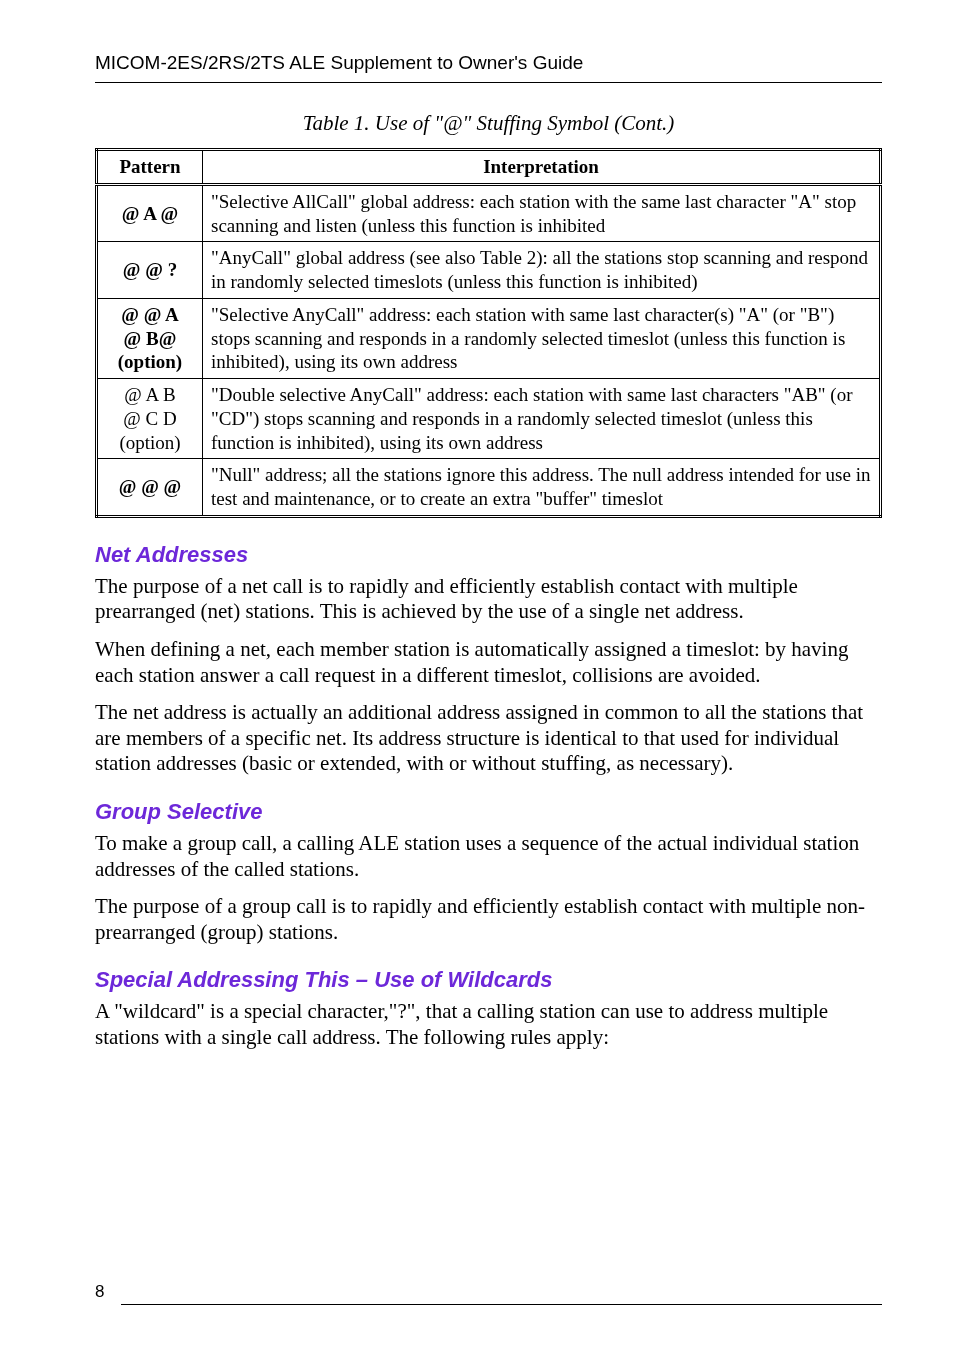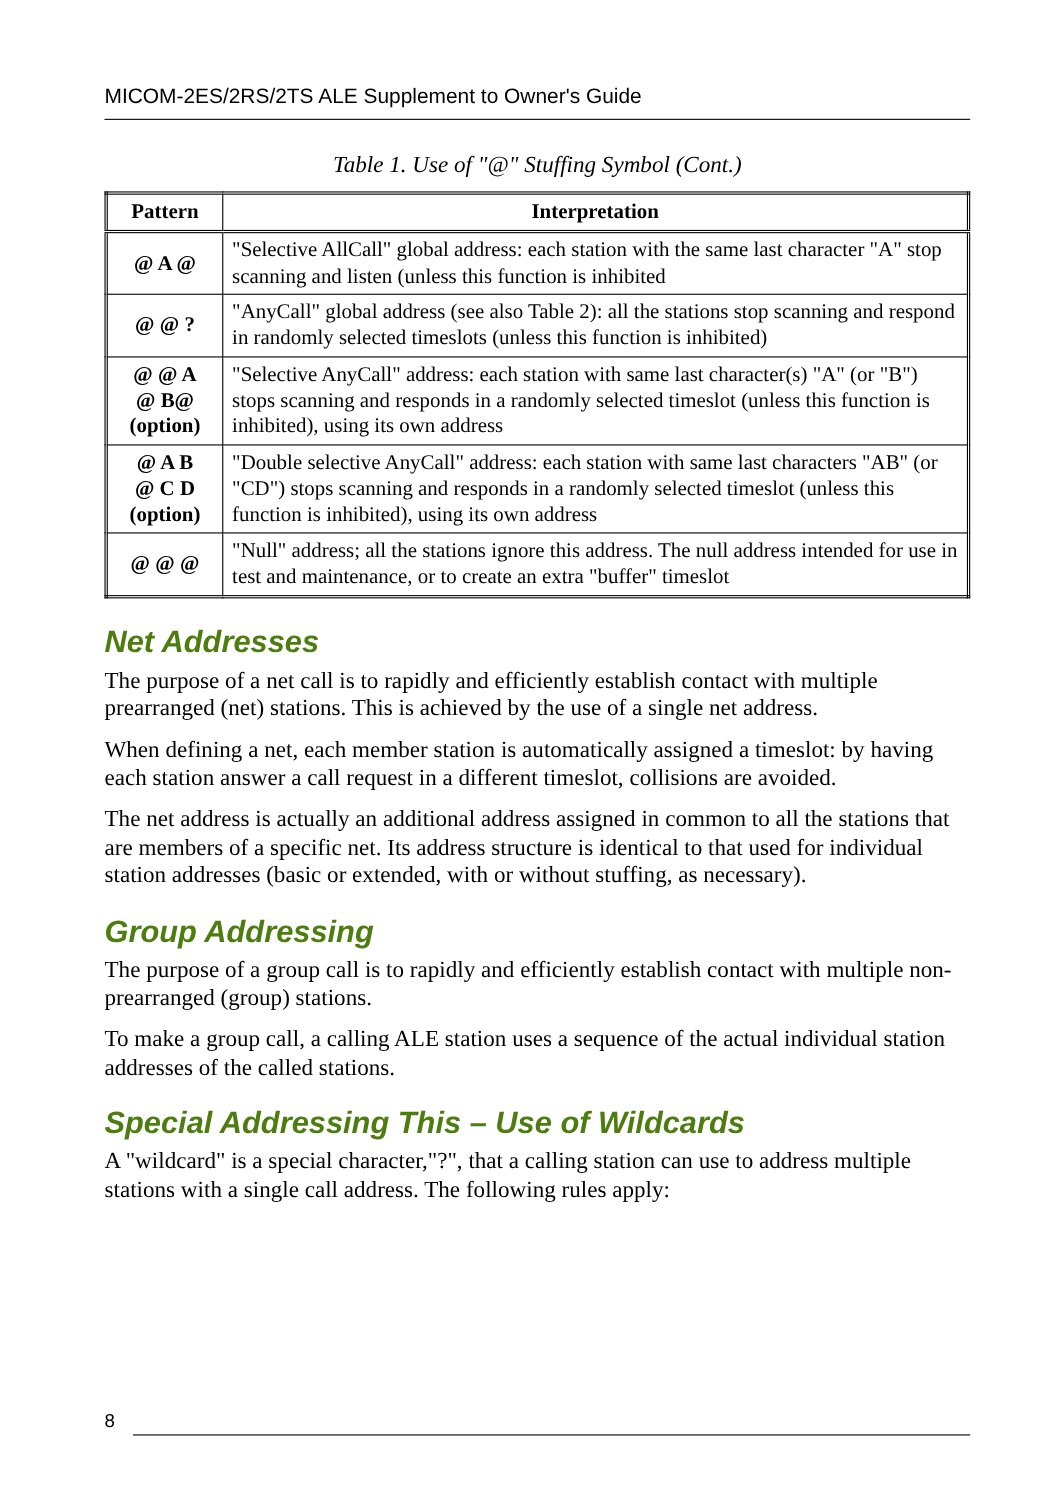--- a/index.html
+++ b/index.html
@@ -6,21 +6,21 @@
     margin: 0;
     padding: 0;
     background: #fff;
     font-family: "Times New Roman", Times, serif;
     color: #000;
   }
   .page {
     width: 954px;
     height: 1352px;
     box-sizing: border-box;
-    padding: 78px 72px 40px 95px;
+    padding: 52px 72px 40px 95px;
     position: relative;
   }
   .header-line {
     font-family: Arial, Helvetica, sans-serif;
     font-size: 19px;
     border-bottom: 1.5px solid #000;
     padding-bottom: 8px;
     margin-bottom: 28px;
   }
   .table-caption {
@@ -52,22 +52,22 @@
     text-align: center;
     vertical-align: middle;
   }
   table.main tr.header-row th {
     border-bottom: 3px double #000;
   }
   .subhead {
     font-family: Arial, Helvetica, sans-serif;
     font-weight: bold;
     font-style: italic;
-    color: #4d7c0f;
-    font-size: 28px;
+    color: #6d28d9;
+    font-size: 22px;
     margin-top: 22px;
     margin-bottom: 6px;
   }
   .body-text {
     font-size: 21px;
     line-height: 1.22;
     margin: 4px 0 12px 0;
   }
   ul.bullets {
     margin: 8px 0 0 0;
@@ -120,40 +120,40 @@
       <td class="pattern">@ @ ?</td>
       <td>"AnyCall" global address (see also Table 2): all the stations stop scanning and respond in randomly selected timeslots (unless this function is inhibited)</td>
     </tr>
     <tr>
       <td class="pattern" style="white-space: pre-line; font-weight: bold;">@ @ A
 @ B@
 (option)</td>
       <td>"Selective AnyCall" address: each station with same last character(s) "A" (or "B") stops scanning and responds in a randomly selected timeslot (unless this function is inhibited), using its own address</td>
     </tr>
     <tr>
-      <td class="pattern" style="white-space: pre-line; font-weight: bold;">@ A B
+      <td class="pattern" style="white-space: pre-line; font-weight: normal;">@ A B
 @ C D
 (option)</td>
       <td>"Double selective AnyCall" address: each station with same last characters "AB" (or "CD") stops scanning and responds in a randomly selected timeslot (unless this function is inhibited), using its own address</td>
     </tr>
     <tr>
       <td class="pattern">@ @ @</td>
       <td>"Null" address; all the stations ignore this address. The null address intended for use in test and maintenance, or to create an extra "buffer" timeslot</td>
     </tr>
   </tbody>
     </table>
 
   <div class="subhead">Net Addresses</div>
   <p class="body-text">The purpose of a net call is to rapidly and efficiently establish contact with multiple prearranged (net) stations. This is achieved by the use of a single net address.</p>
   <p class="body-text">When defining a net, each member station is automatically assigned a timeslot: by having each station answer a call request in a different timeslot, collisions are avoided.</p>
   <p class="body-text">The net address is actually an additional address assigned in common to all the stations that are members of a specific net. Its address structure is identical to that used for individual station addresses (basic or extended, with or without stuffing, as necessary).</p>
 
-  <div class="subhead">Group Addressing</div>
+  <div class="subhead">Group Selective</div>
+  <p class="body-text">To make a group call, a calling ALE station uses a sequence of the actual individual station addresses of the called stations.</p>
   <p class="body-text">The purpose of a group call is to rapidly and efficiently establish contact with multiple non-prearranged (group) stations.</p>
-  <p class="body-text">To make a group call, a calling ALE station uses a sequence of the actual individual station addresses of the called stations.</p>
 
   <div class="subhead">Special Addressing This – Use of Wildcards</div>
   <p class="body-text">A "wildcard" is a special character,"?", that a calling station can use to address multiple stations with a single call address. The following rules apply:</p>
 
   <div class="footer">
     <span class="footer-num">8</span>
     <div class="footer-line" style="margin-top:-10px; margin-left:26px;"></div>
   </div>
 </div>
 

